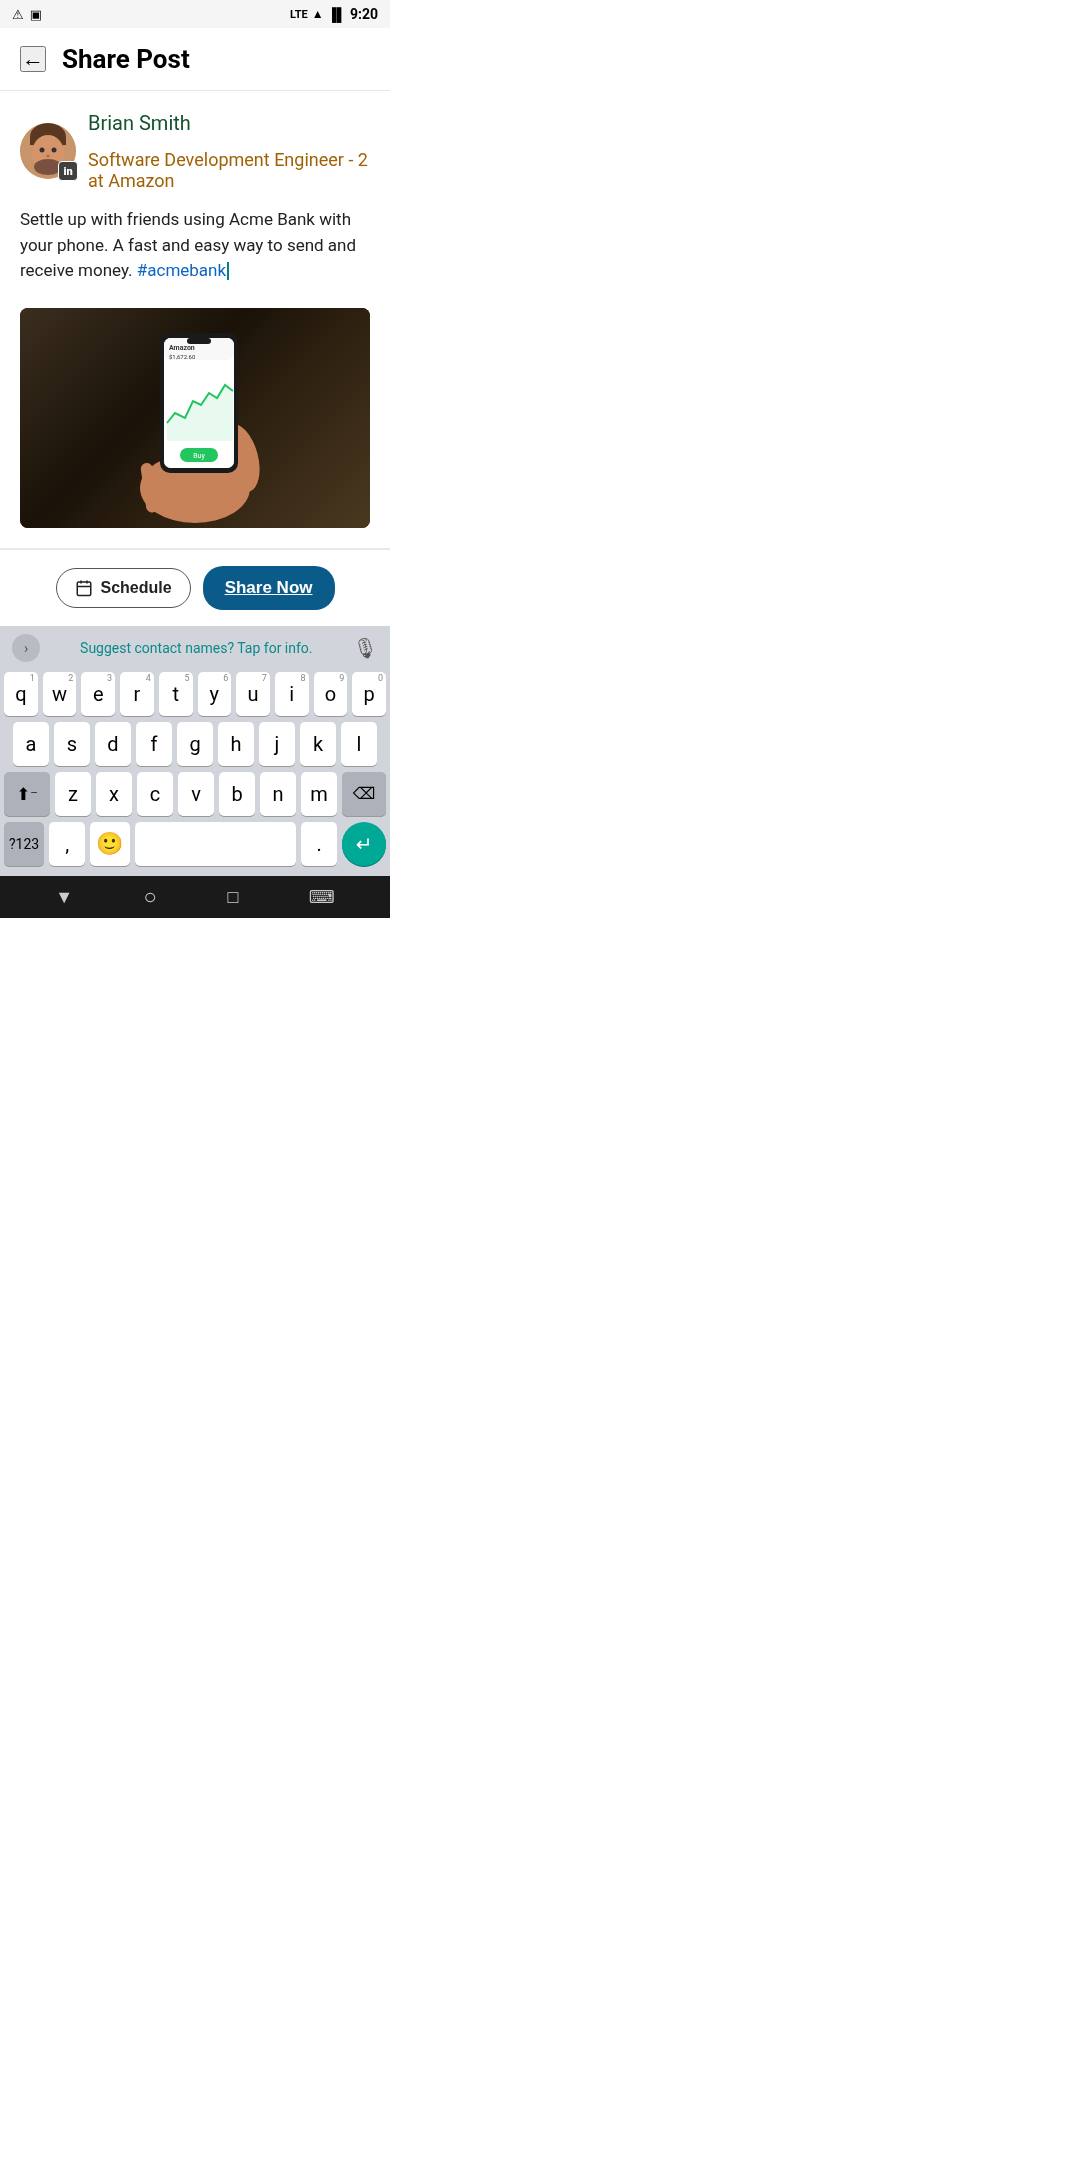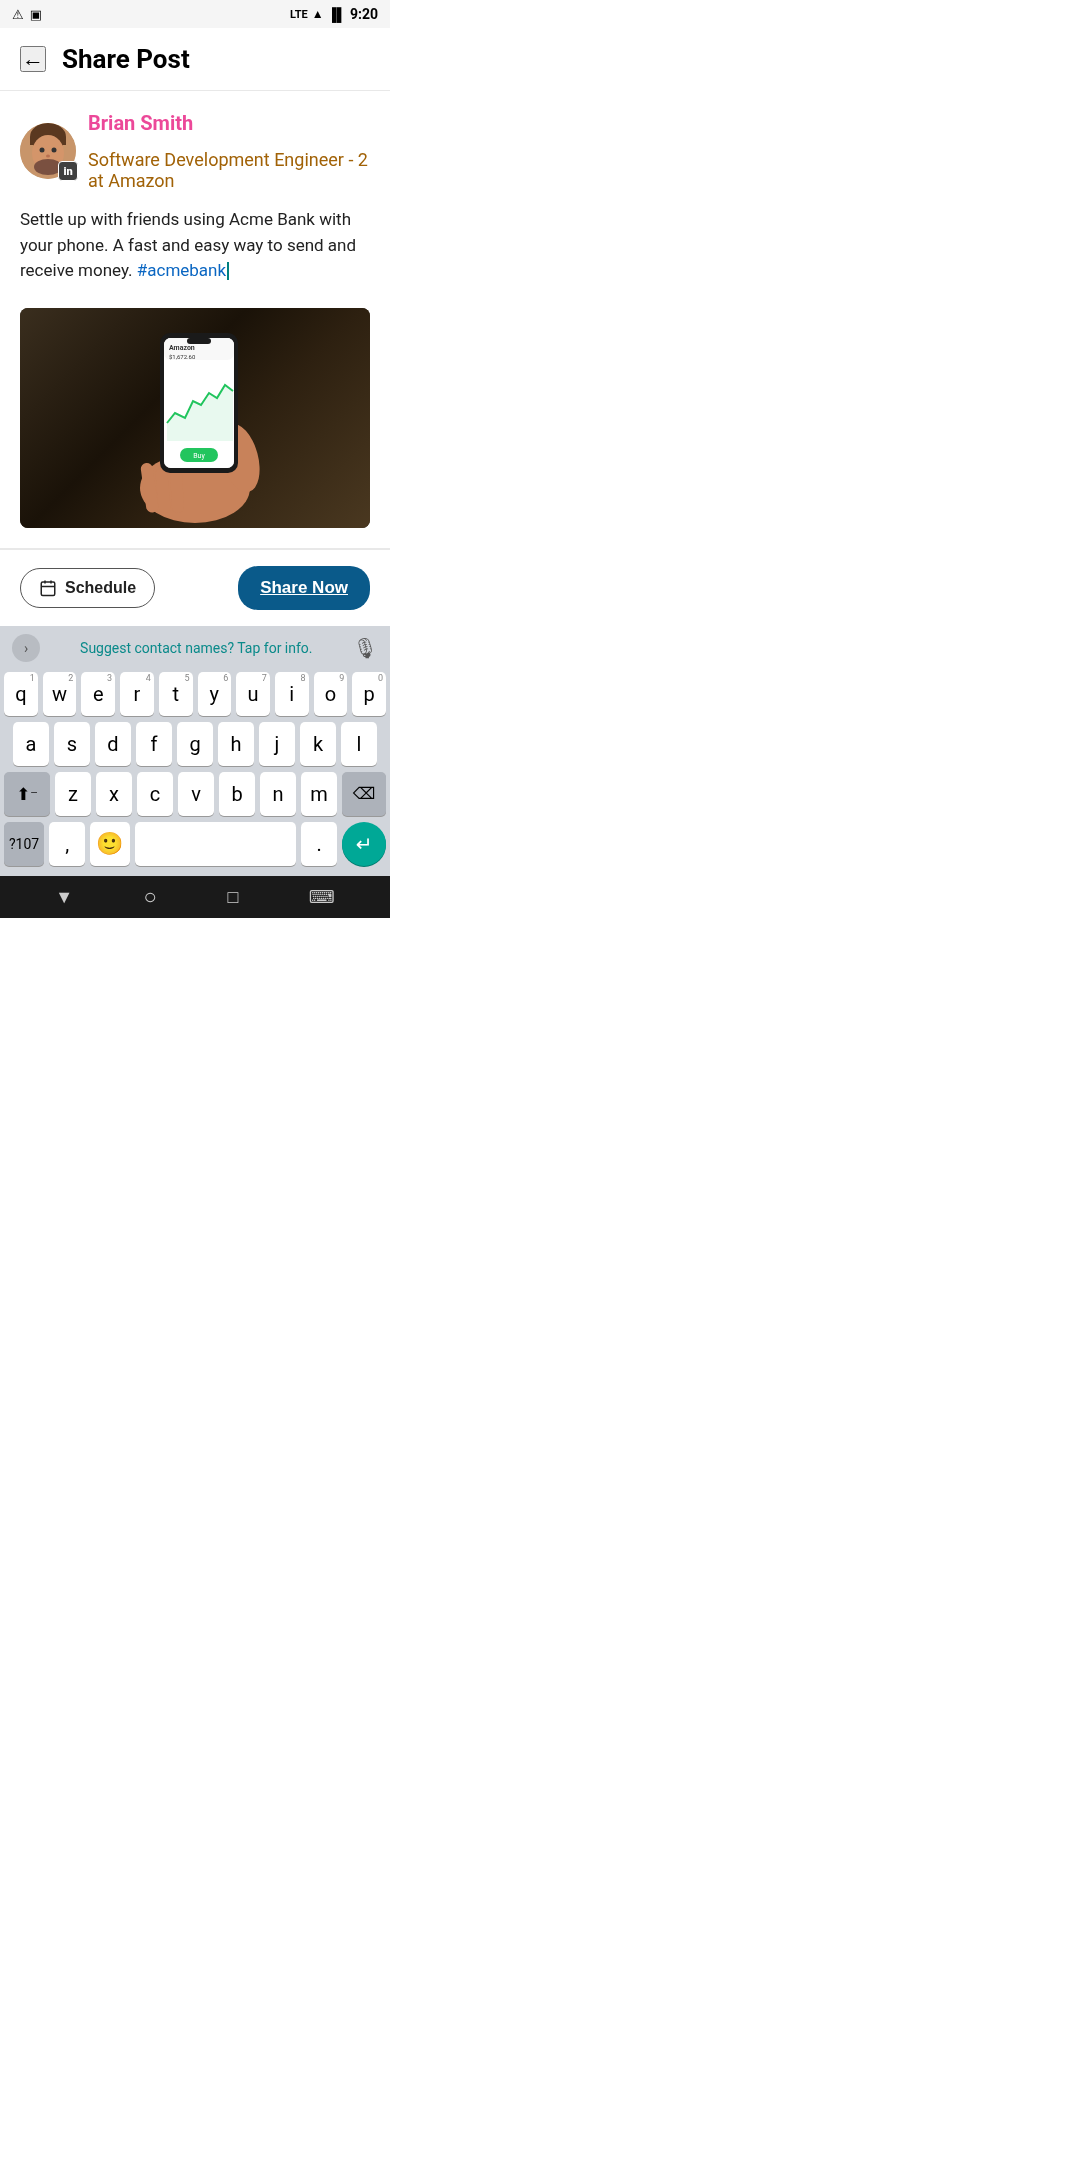--- a/index.html
+++ b/index.html
@@ -105,22 +105,22 @@
       align-items: center;
       justify-content: center;
       color: #fff;
       font-size: 11px;
       font-weight: 900;
       border: 1.5px solid #fff;
     }
 
     .user-text .user-name {
       font-size: 20px;
-      font-weight: 700;
-      color: #ec4899;
+      font-weight: 400;
+      color: #14532d;
     }
 
     .user-text .user-title {
       font-size: 18px;
       color: #a16207;
       margin-top: 14px;
     }
 
     .post-text {
       font-size: 17px;
@@ -173,21 +173,21 @@
     
     .phone-mockup {
       position: relative;
       z-index: 2;
     }
 
     
     .action-bar {
       padding: 16px 20px;
       display: flex;
-      justify-content: space-between;
+      justify-content: center;
       gap: 12px;
       align-items: center;
       border-top: 1px solid #e8e8e8;
       background: #fff;
     }
 
     .btn-schedule {
       display: flex;
       align-items: center;
       gap: 8px;
@@ -499,21 +499,21 @@
       <div class="key">x</div>
       <div class="key">c</div>
       <div class="key">v</div>
       <div class="key">b</div>
       <div class="key">n</div>
       <div class="key">m</div>
       <div class="key key-dark key-backspace" style="font-size:16px;">⌫</div>
     </div>
 
     <div class="key-row" style="align-items:center;">
-      <div class="key key-dark" style="max-width:52px;font-size:14px;">?107</div>
+      <div class="key key-dark" style="max-width:52px;font-size:14px;">?123</div>
       <div class="key" style="max-width:36px;">,</div>
       <div class="key key-emoji">🙂</div>
       <div class="key key-space"></div>
       <div class="key key-period">.</div>
       <div class="key-enter">↵</div>
     </div>
   </div>
 </div>
 
 <div class="bottom-nav">

